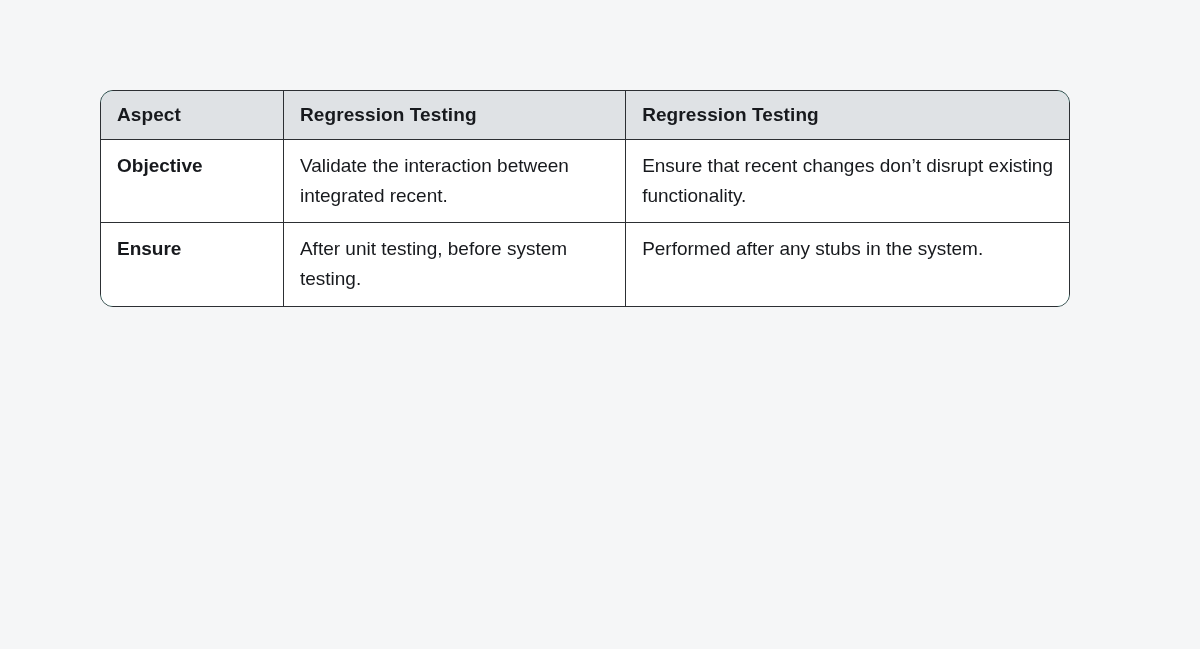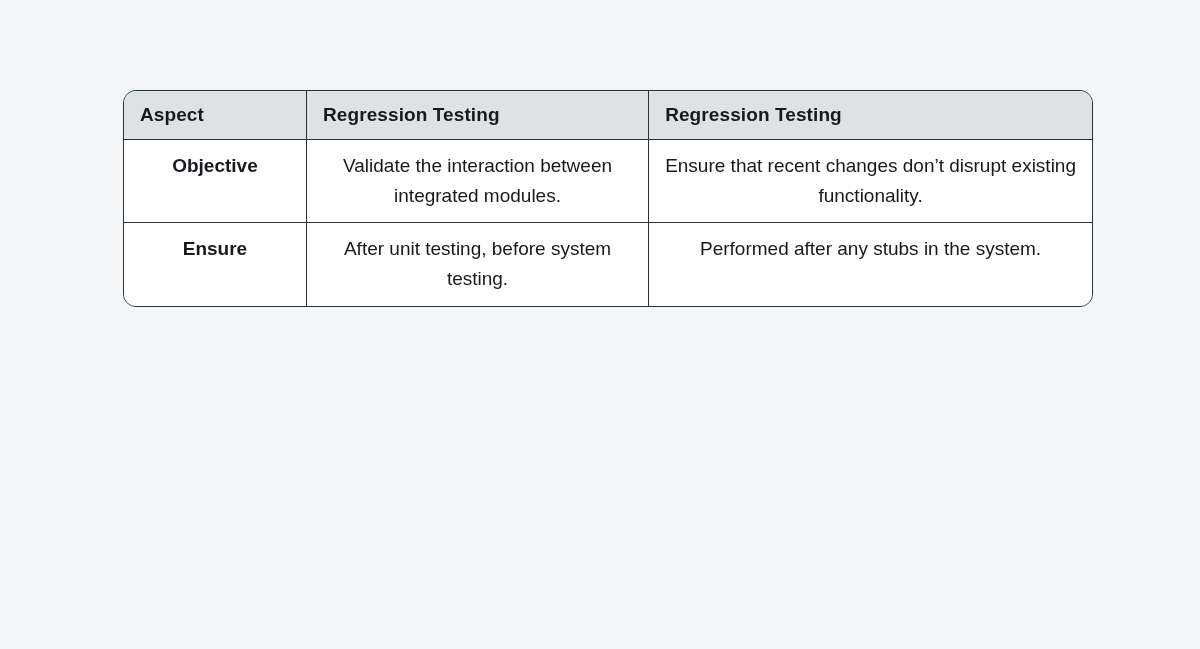--- a/index.html
+++ b/index.html
@@ -5,21 +5,21 @@
   * { margin: 0; padding: 0; box-sizing: border-box; }
   html, body {
     width: 1200px;
     height: 649px;
     font-family: "Liberation Sans", sans-serif;
     background: #f5f6f7;
     overflow: hidden;
   }
   .table-wrap {
     position: absolute;
-    left: 123px;
+    left: 100px;
     top: 90px;
     width: 970px;
     border: 1.4px solid #2c2f33;
     border-radius: 13px;
     overflow: hidden;
     background: #5eead4;
   }
   table.compare {
     width: 100%;
     border-collapse: separate;
@@ -41,21 +41,20 @@
     vertical-align: middle;
     font-weight: 700;
     letter-spacing: 0.1px;
   }
   table.compare td {
     background: #ffffff;
     height: 83px;
     padding: 11px 16px 0 16px;
     vertical-align: top;
     line-height: 30px;
-    text-align: center;
   }
   td.aspect-cell { font-weight: 700; }
   .col-aspect { width: 18.9%; }
   .col-integration { width: 35.35%; }
   .col-regression { width: 45.75%; }
 </style>
 </head>
 <body>
 
 <div class="table-wrap">
@@ -68,21 +67,21 @@
     <thead>
       <tr>
         <th>Aspect</th>
         <th>Regression Testing</th>
         <th>Regression Testing</th>
       </tr>
     </thead>
     <tbody>
       <tr>
         <td class="aspect-cell">Objective</td>
-        <td>Validate the interaction between integrated modules.</td>
+        <td>Validate the interaction between integrated recent.</td>
         <td>Ensure that recent changes don’t disrupt existing functionality.</td>
       </tr>
       <tr>
         <td class="aspect-cell">Ensure</td>
         <td>After unit testing, before system testing.</td>
         <td>Performed after any stubs in the system.</td>
       </tr>
     </tbody>
   </table>
 </div>

